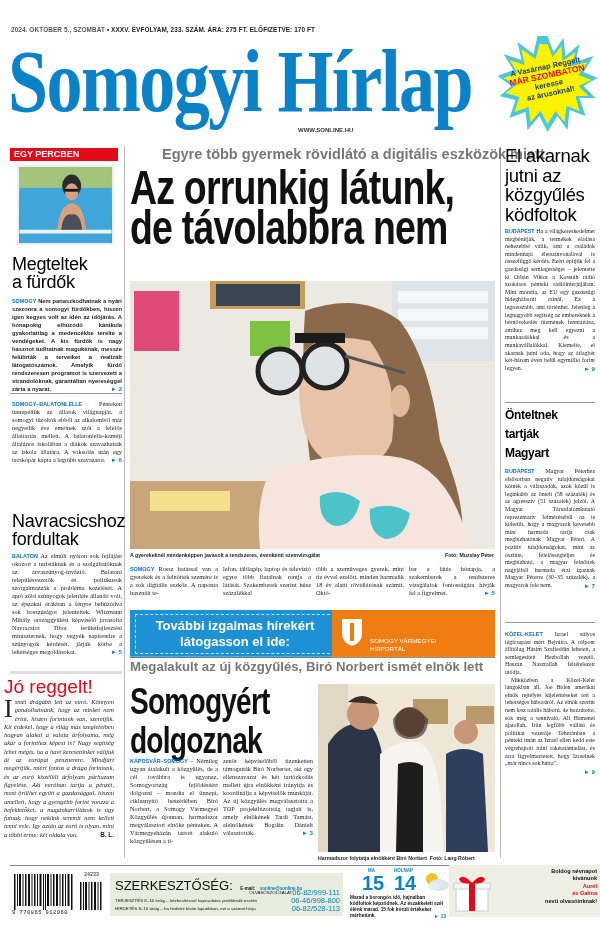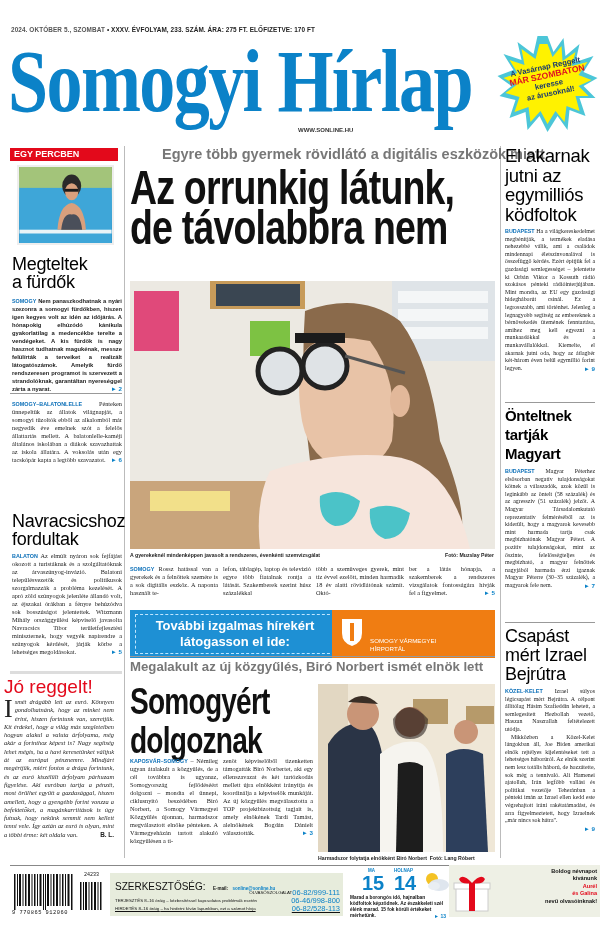--- a/index.html
+++ b/index.html
@@ -216,51 +216,46 @@
 </div>
 <div class="abs caption" style="left:318px;top:855px;">
   <span>Harmadszor folytatja elnökként Biró Norbert</span>
   &nbsp;<span>Fotó: Lang Róbert</span>
 </div>
 
 <div class="abs right-col" style="top:146px;">
   <div class="h-side" style="font-size:18.5px;line-height:19.5px;">
     <div>El akarnak</div>
     <div>jutni az</div>
-    <div>egymilliós</div>
+    <div>közgyűlés</div>
     <div>ködfoltok</div>
   </div>
   <div class="body-txt" style="margin-top:4px;font-size:5.9px;line-height:7.6px;">
     <span class="lead">BUDAPEST</span>
     <span>Ha a világkereskedelmet megbénítják, a termékek eladása nehezebbé válik, ami a családok mindennapi életszínvonalával is összefüggő kérdés. Ezért építjük fel a gazdasági semlegességet – jelentette ki Orbán Viktor a Kossuth rádió szokásos pénteki rádióinterjújában. Mint mondta, az EU egy gazdasági hidegháborút csinál. Ez a legrosszabb, ami történhet. Jelenleg a legnagyobb segítség az embereknek a bérnövekedés ütemének fenntartása, amihez meg kell egyezni a munkaadókkal és a munkavállalókkal. Kiemelte, el akarnak jutni oda, hogy az átlagbér két-három éven belül egymillió forint legyen.</span>
     <span class="ref">► 9</span>
   </div>
 </div>
 <div class="abs hdiv" style="left:505px;top:402px;width:90px;"></div>
 
 <div class="abs right-col" style="top:406px;">
-  <div class="h-side" style="font-weight:bold;font-size:15px;line-height:19px;">
+  <div class="h-side" style="font-weight:bold;font-size:12px;line-height:19px;">
     <div>Önteltnek</div>
     <div>tartják</div>
     <div>Magyart</div>
   </div>
   <div class="body-txt" style="margin-top:5px;font-size:5.9px;line-height:7.6px;">
     <span class="lead">BUDAPEST</span>
     <span>Magyar Péterhez elsősorban negatív tulajdonságokat kötnek a válaszadók, azok közül is leginkább az öntelt (58 százalék) és az agresszív (51 százalék) jelzőt. A Magyar Társadalomkutató reprezentatív felméréséből az is kiderült, hogy a magyarok kevesebb mint harmada tartja csak megbízhatónak Magyar Pétert. A pozitív tulajdonságokat, mint az őszinte, felelősségteljes és megbízható, a magyar felnőttek nagyjából harmada érzi igaznak Magyar Péterre (30–35 százalék), a magyarok fele nem.</span>
     <span class="ref">► 7</span>
   </div>
 </div>
 <div class="abs hdiv" style="left:505px;top:622px;width:90px;"></div>
 
 <div class="abs right-col" style="top:627px;">
-  <div class="h-side" style="font-size:18px;line-height:19px;">
-    <div>Csapást</div>
-    <div>mért Izrael</div>
-    <div>Bejrútra</div>
-  </div>
   <div class="body-txt" style="margin-top:4px;font-size:5.9px;line-height:7.6px;">
     <span class="lead">KÖZEL-KELET</span>
     <span>Izrael súlyos légicsapást mért Bejrútra. A célpont állítólag Hásim Szafieddín lehetett, a semlegesített Hezbollah vezető, Haszan Naszrallah feltételezett utódja.</span>
     <div style="text-indent:6px;">Mikközben a Közel-Kelet lángokban áll, Joe Biden amerikai elnök rejtélyes kijelentéseket tett a lehetséges háborúról. Az elnök szerint nem lesz totális háború, de hozzátette, sok még a tennivaló. Ali Hamenei ajatollah, Irán legfőbb vallási és politikai vezetője Teheránban a pénteki imán az Izrael ellen kedd este végrehajtott iráni rakétatámadást, és arra figyelmeztetett, hogy Izraelnek „már nincs sok hátra".</div>
     <span class="ref">► 9</span>
   </div>
 </div>
 
 <div class="abs hdiv" style="left:10px;top:865px;width:590px;height:1px;background:#888;"></div>
 
@@ -297,34 +292,34 @@
         <rect x="85.5" y="10" width="1" height="28"></rect>
         <rect x="88" y="10" width="1.5" height="28"></rect>
     </g>
   </svg>
   <div class="abs" style="left:72px;top:0;font-size:5px;font-family:'Liberation Mono',monospace;">24233</div>
   <div class="abs" style="left:0;top:38px;font-size:5.4px;font-family:'Liberation Mono',monospace;letter-spacing:0.5px;">9 770865 912060</div>
 </div>
 
 <div class="abs footer-box">
   <div class="abs" style="left:5px;top:3px;white-space:nowrap;">
-    <span style="font-size:10px;">SZERKESZTŐSÉG:</span>
+    <span style="font-size:13px;">SZERKESZTŐSÉG:</span>
     <span style="font-size:4.5px;font-weight:bold;margin-left:3px;">E-mail:</span>
     <span style="font-size:4.5px;font-weight:bold;color:#0b82c8;">sonline@sonline.hu</span>
   </div>
   <div class="abs" style="left:5px;top:16px;width:225px;font-size:4.4px;line-height:8px;">
     <div style="display:flex;justify-content:flex-end;">
       <span><span>OLVASÓSZOLGÁLAT</span></span>
       <span style="color:#0b82c8;font-size:7.5px;">06-82/999-111</span>
     </div>
     <div style="display:flex;justify-content:space-between;">
       <span><span>TERJESZTÉS 8–16 óráig</span> <span>– kézbesítéssel kapcsolatos problémák esetén</span></span>
       <span style="color:#0b82c8;font-size:7.5px;">06-46/998-800</span>
     </div>
-    <div style="display:flex;justify-content:space-between;text-decoration:underline;">
+    <div style="display:flex;justify-content:space-between;">
       <span><span>HIRDETÉS 8–16 óráig</span> <span>– ha hirdetni kíván lapunkban, ezt a számot hívja</span></span>
       <span style="color:#0b82c8;font-size:7.5px;">06-82/528-113</span>
     </div>
   </div>
 </div>
 
 <div class="abs weather">
   <div class="abs" style="left:18px;top:0;font-size:4.5px;font-weight:bold;color:#0b82c8;">MA</div>
   <div class="abs" style="left:12px;top:5px;font-size:20px;font-weight:bold;color:#0b82c8;line-height:20px;">15</div>
   <div class="abs" style="left:44px;top:0;font-size:4.5px;font-weight:bold;color:#0b82c8;">HOLNAP</div>

